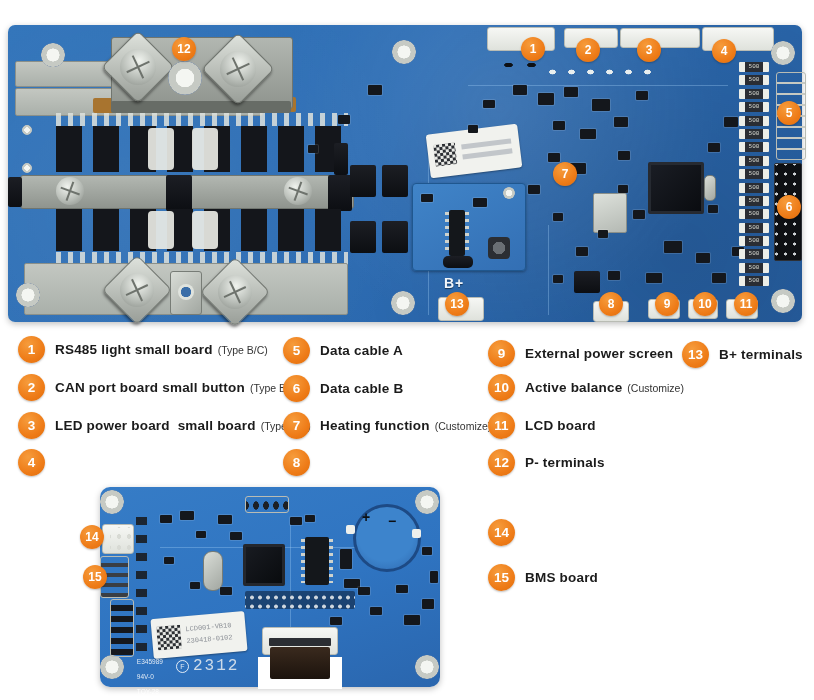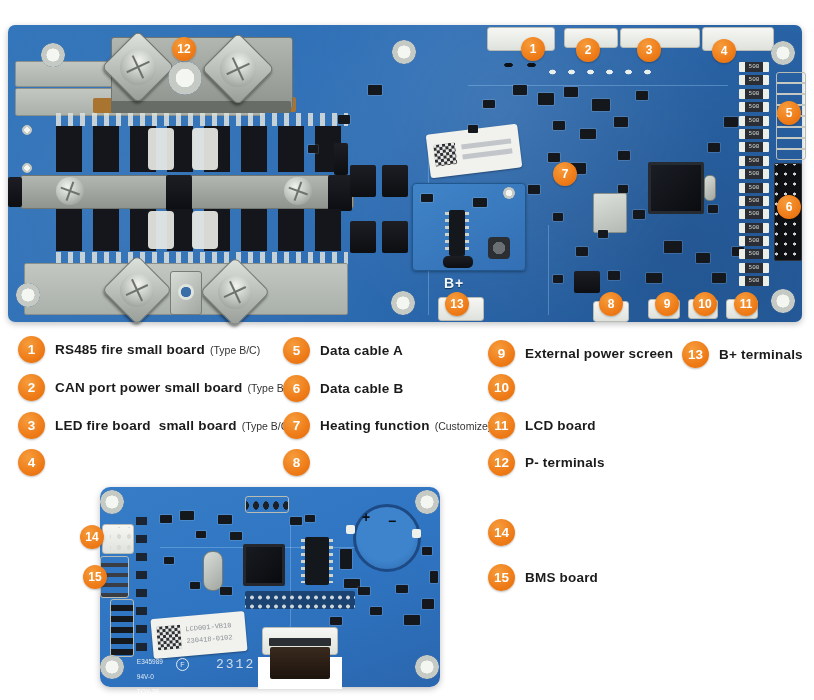--- a/index.html
+++ b/index.html
@@ -274,29 +274,29 @@
   <div class="badge sm" style="left:553px;top:162px;">7</div>
   <div class="badge sm" style="left:599px;top:292px;">8</div>
   <div class="badge sm" style="left:655px;top:292px;">9</div>
   <div class="badge sm" style="left:693px;top:292px;">10</div>
   <div class="badge sm" style="left:734px;top:292px;">11</div>
   <div class="badge sm" style="left:172px;top:37px;">12</div>
   <div class="badge sm" style="left:445px;top:292px;">13</div>
 
   <div class="legend-row" style="left:18px;top:335px;">
     <span class="badge lg">1</span>
-    <span><span class="legend-label">RS485 fire small board</span><span class="legend-note">(Type B/C)</span></span>
+    <span><span class="legend-label">RS485 light small board</span><span class="legend-note">(Type B/C)</span></span>
   </div>
   <div class="legend-row" style="left:18px;top:373px;">
     <span class="badge lg">2</span>
-    <span><span class="legend-label">CAN port power small board</span><span class="legend-note">(Type B/C)</span></span>
+    <span><span class="legend-label">CAN port board small button</span><span class="legend-note">(Type B/C)</span></span>
   </div>
   <div class="legend-row" style="left:18px;top:411px;">
     <span class="badge lg">3</span>
-    <span><span class="legend-label">LED fire board  small board</span><span class="legend-note">(Type B/C)</span></span>
+    <span><span class="legend-label">LED power board  small board</span><span class="legend-note">(Type B/C)</span></span>
   </div>
   <div class="legend-row" style="left:18px;top:448px;">
     <span class="badge lg">4</span>
   </div>
   <div class="legend-row" style="left:283px;top:336px;">
     <span class="badge lg">5</span>
     <span><span class="legend-label">Data cable A</span></span>
   </div>
   <div class="legend-row" style="left:283px;top:374px;">
     <span class="badge lg">6</span>
@@ -308,20 +308,21 @@
   </div>
   <div class="legend-row" style="left:283px;top:448px;">
     <span class="badge lg">8</span>
   </div>
   <div class="legend-row" style="left:488px;top:339px;">
     <span class="badge lg">9</span>
     <span><span class="legend-label">External power screen</span></span>
   </div>
   <div class="legend-row" style="left:488px;top:373px;">
     <span class="badge lg">10</span>
+    <span><span class="legend-label">Active balance</span><span class="legend-note">(Customize)</span></span>
   </div>
   <div class="legend-row" style="left:488px;top:411px;">
     <span class="badge lg">11</span>
     <span><span class="legend-label">LCD board</span></span>
   </div>
   <div class="legend-row" style="left:488px;top:448px;">
     <span class="badge lg">12</span>
     <span><span class="legend-label">P- terminals</span></span>
   </div>
   <div class="legend-row" style="left:682px;top:340px;">
@@ -407,21 +408,21 @@
 
     <div class="silk" style="left:26px;top:163px;text-align:left;">
       <span>E345989</span><br>
       <span>94V-0</span><br>
       <span>TQY-28</span>
     </div>
 
     <div class="abs" style="left:76px;top:170px;display:flex;align-items:center;gap:4px;">
       <span style="width:11px;height:11px;border:1px solid rgba(255,255,255,.85);border-radius:50%;color:rgba(255,255,255,.85);
                    font-size:7px;display:flex;align-items:center;justify-content:center;">F</span>
-      <span style="color:#dfe7ee;font-family:'Liberation Mono',monospace;font-size:13px;letter-spacing:2px;opacity:.9;margin-left:23px;">2312</span>
+      <span style="color:#dfe7ee;font-family:'Liberation Mono',monospace;font-size:16px;letter-spacing:2px;opacity:.9;">2312</span>
     </div>
 
     <div class="abs" style="left:158px;top:170px;width:84px;height:32px;background:#fff;"></div>
     <div class="wconn" style="left:162px;top:140px;width:74px;height:26px;">
       <div class="abs" style="left:6px;top:10px;width:62px;height:8px;background:#2b2e33;border-radius:1px;"></div>
     </div>
     <div class="abs" style="left:170px;top:160px;width:60px;height:32px;
          background:linear-gradient(180deg,#3a2a1e,#1c130d);border-radius:2px;"></div>
   </div>
 

